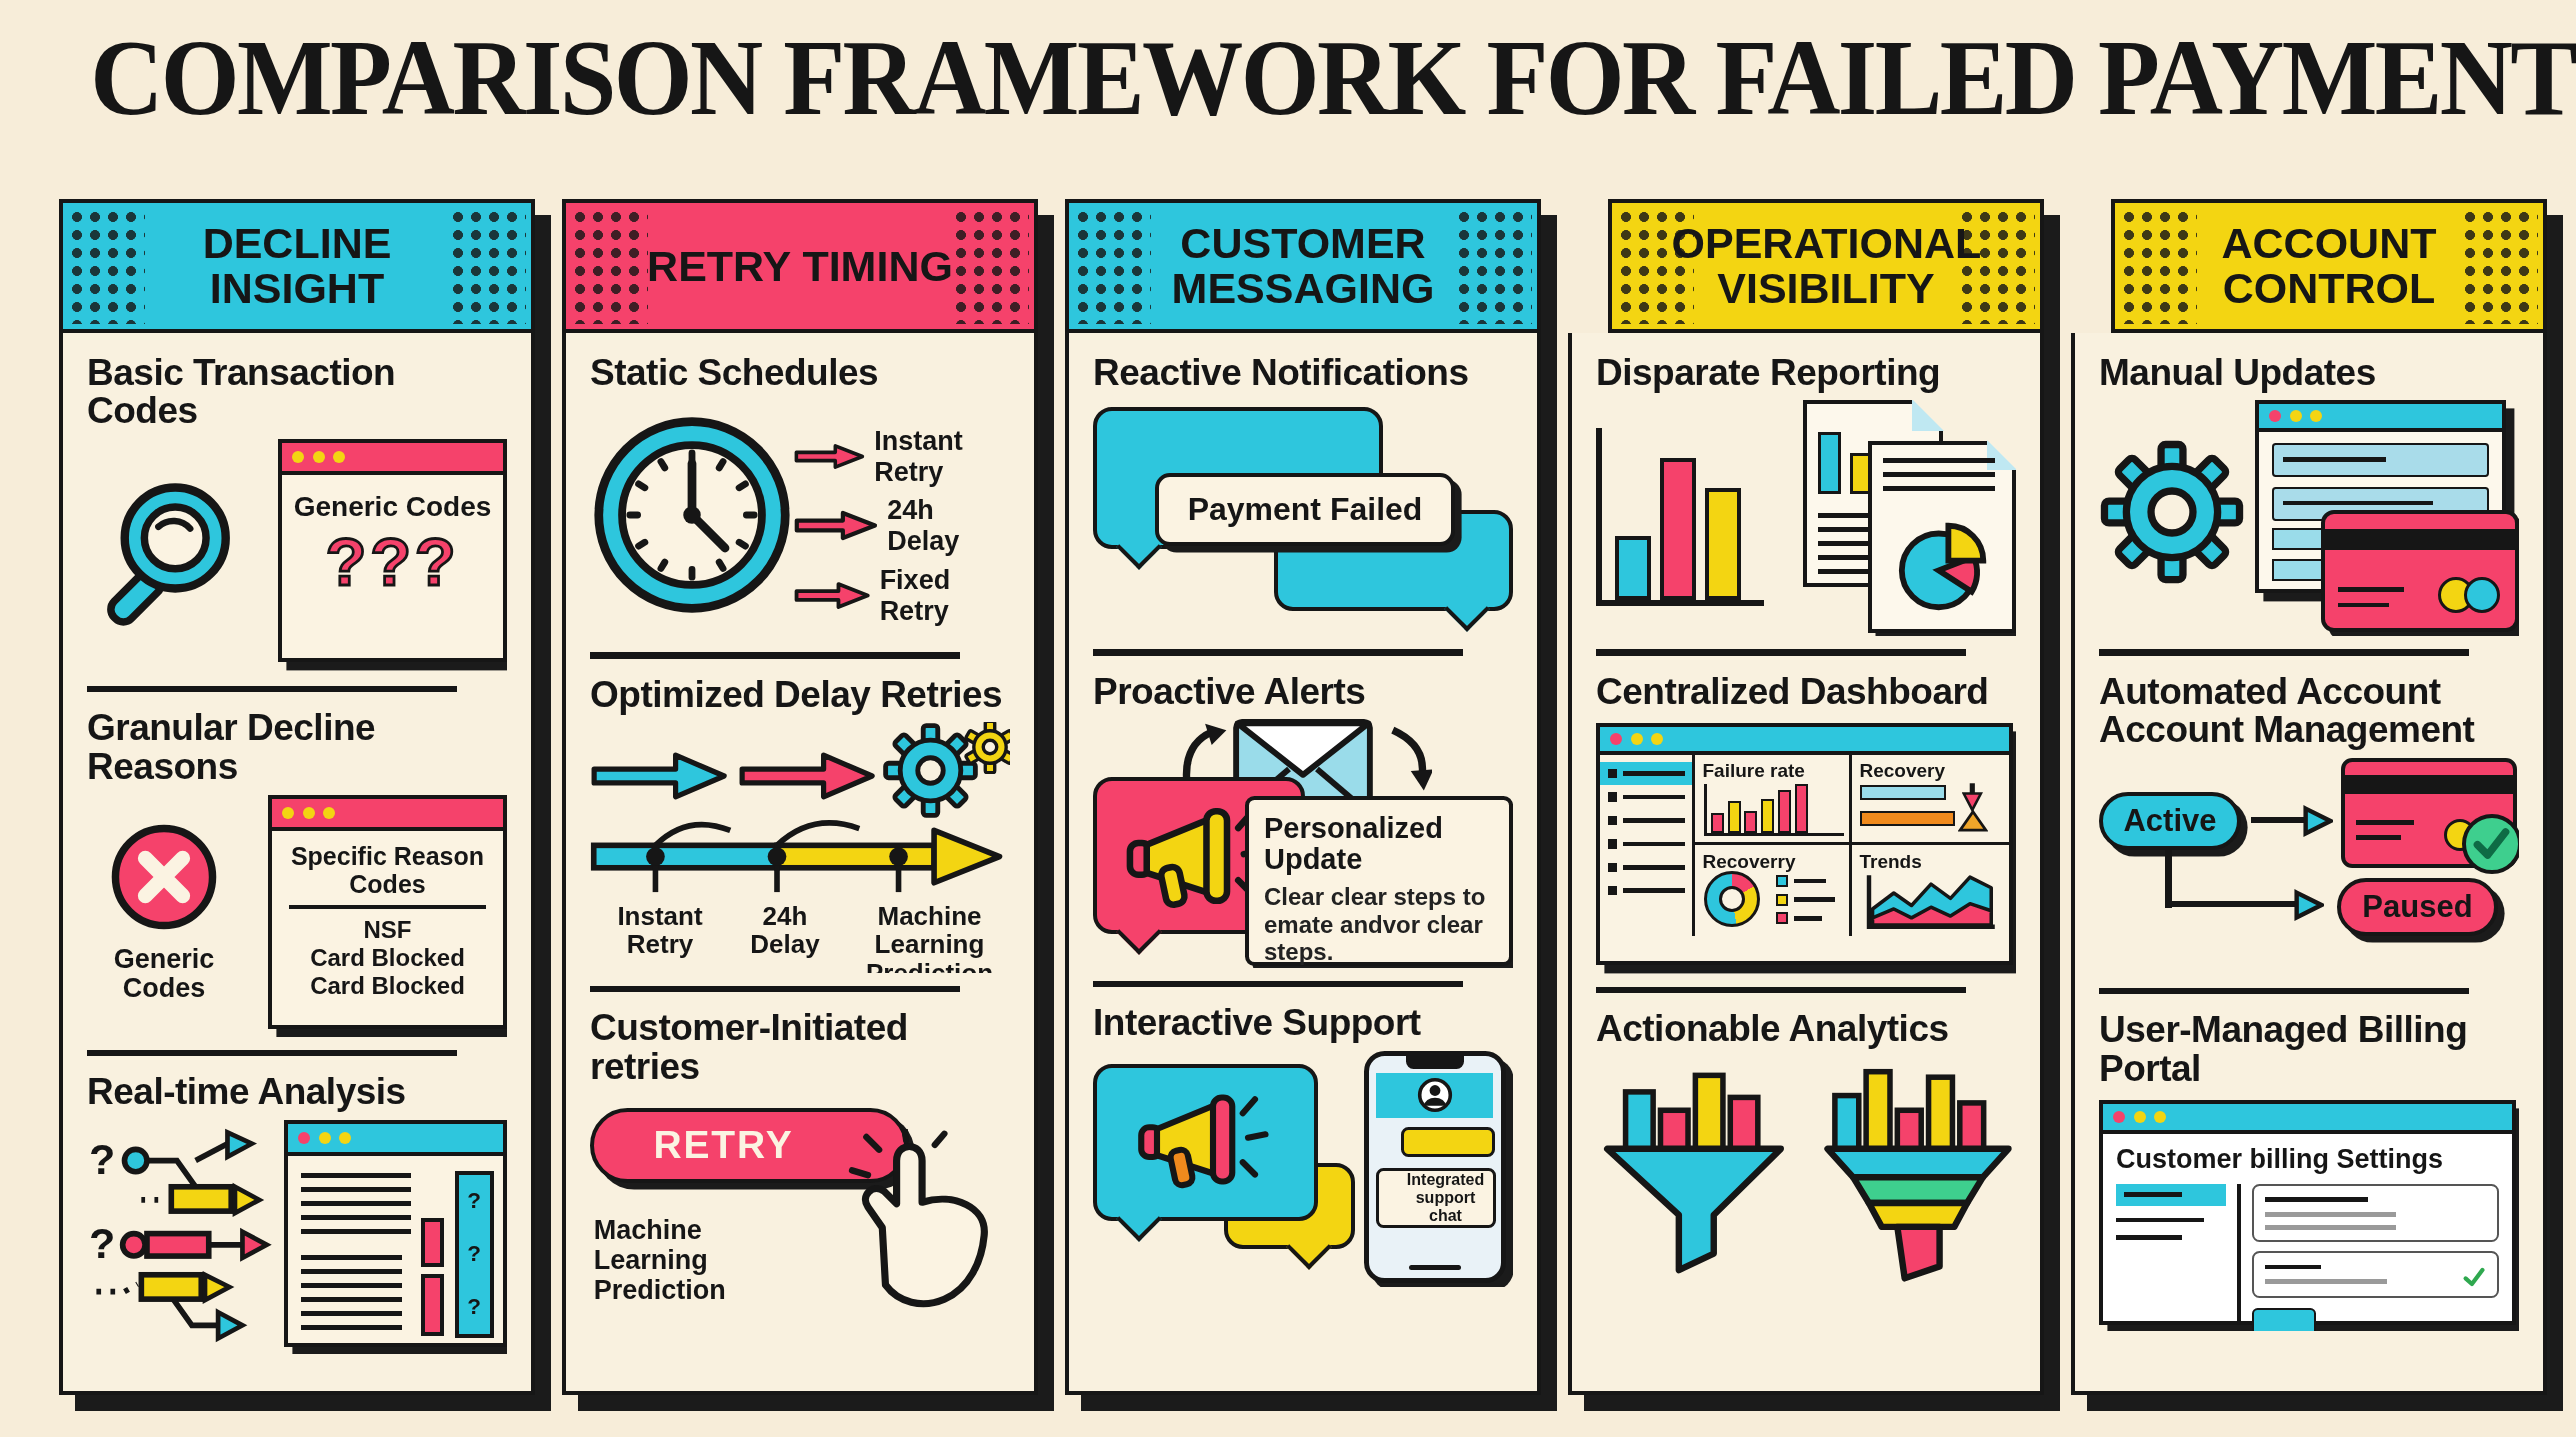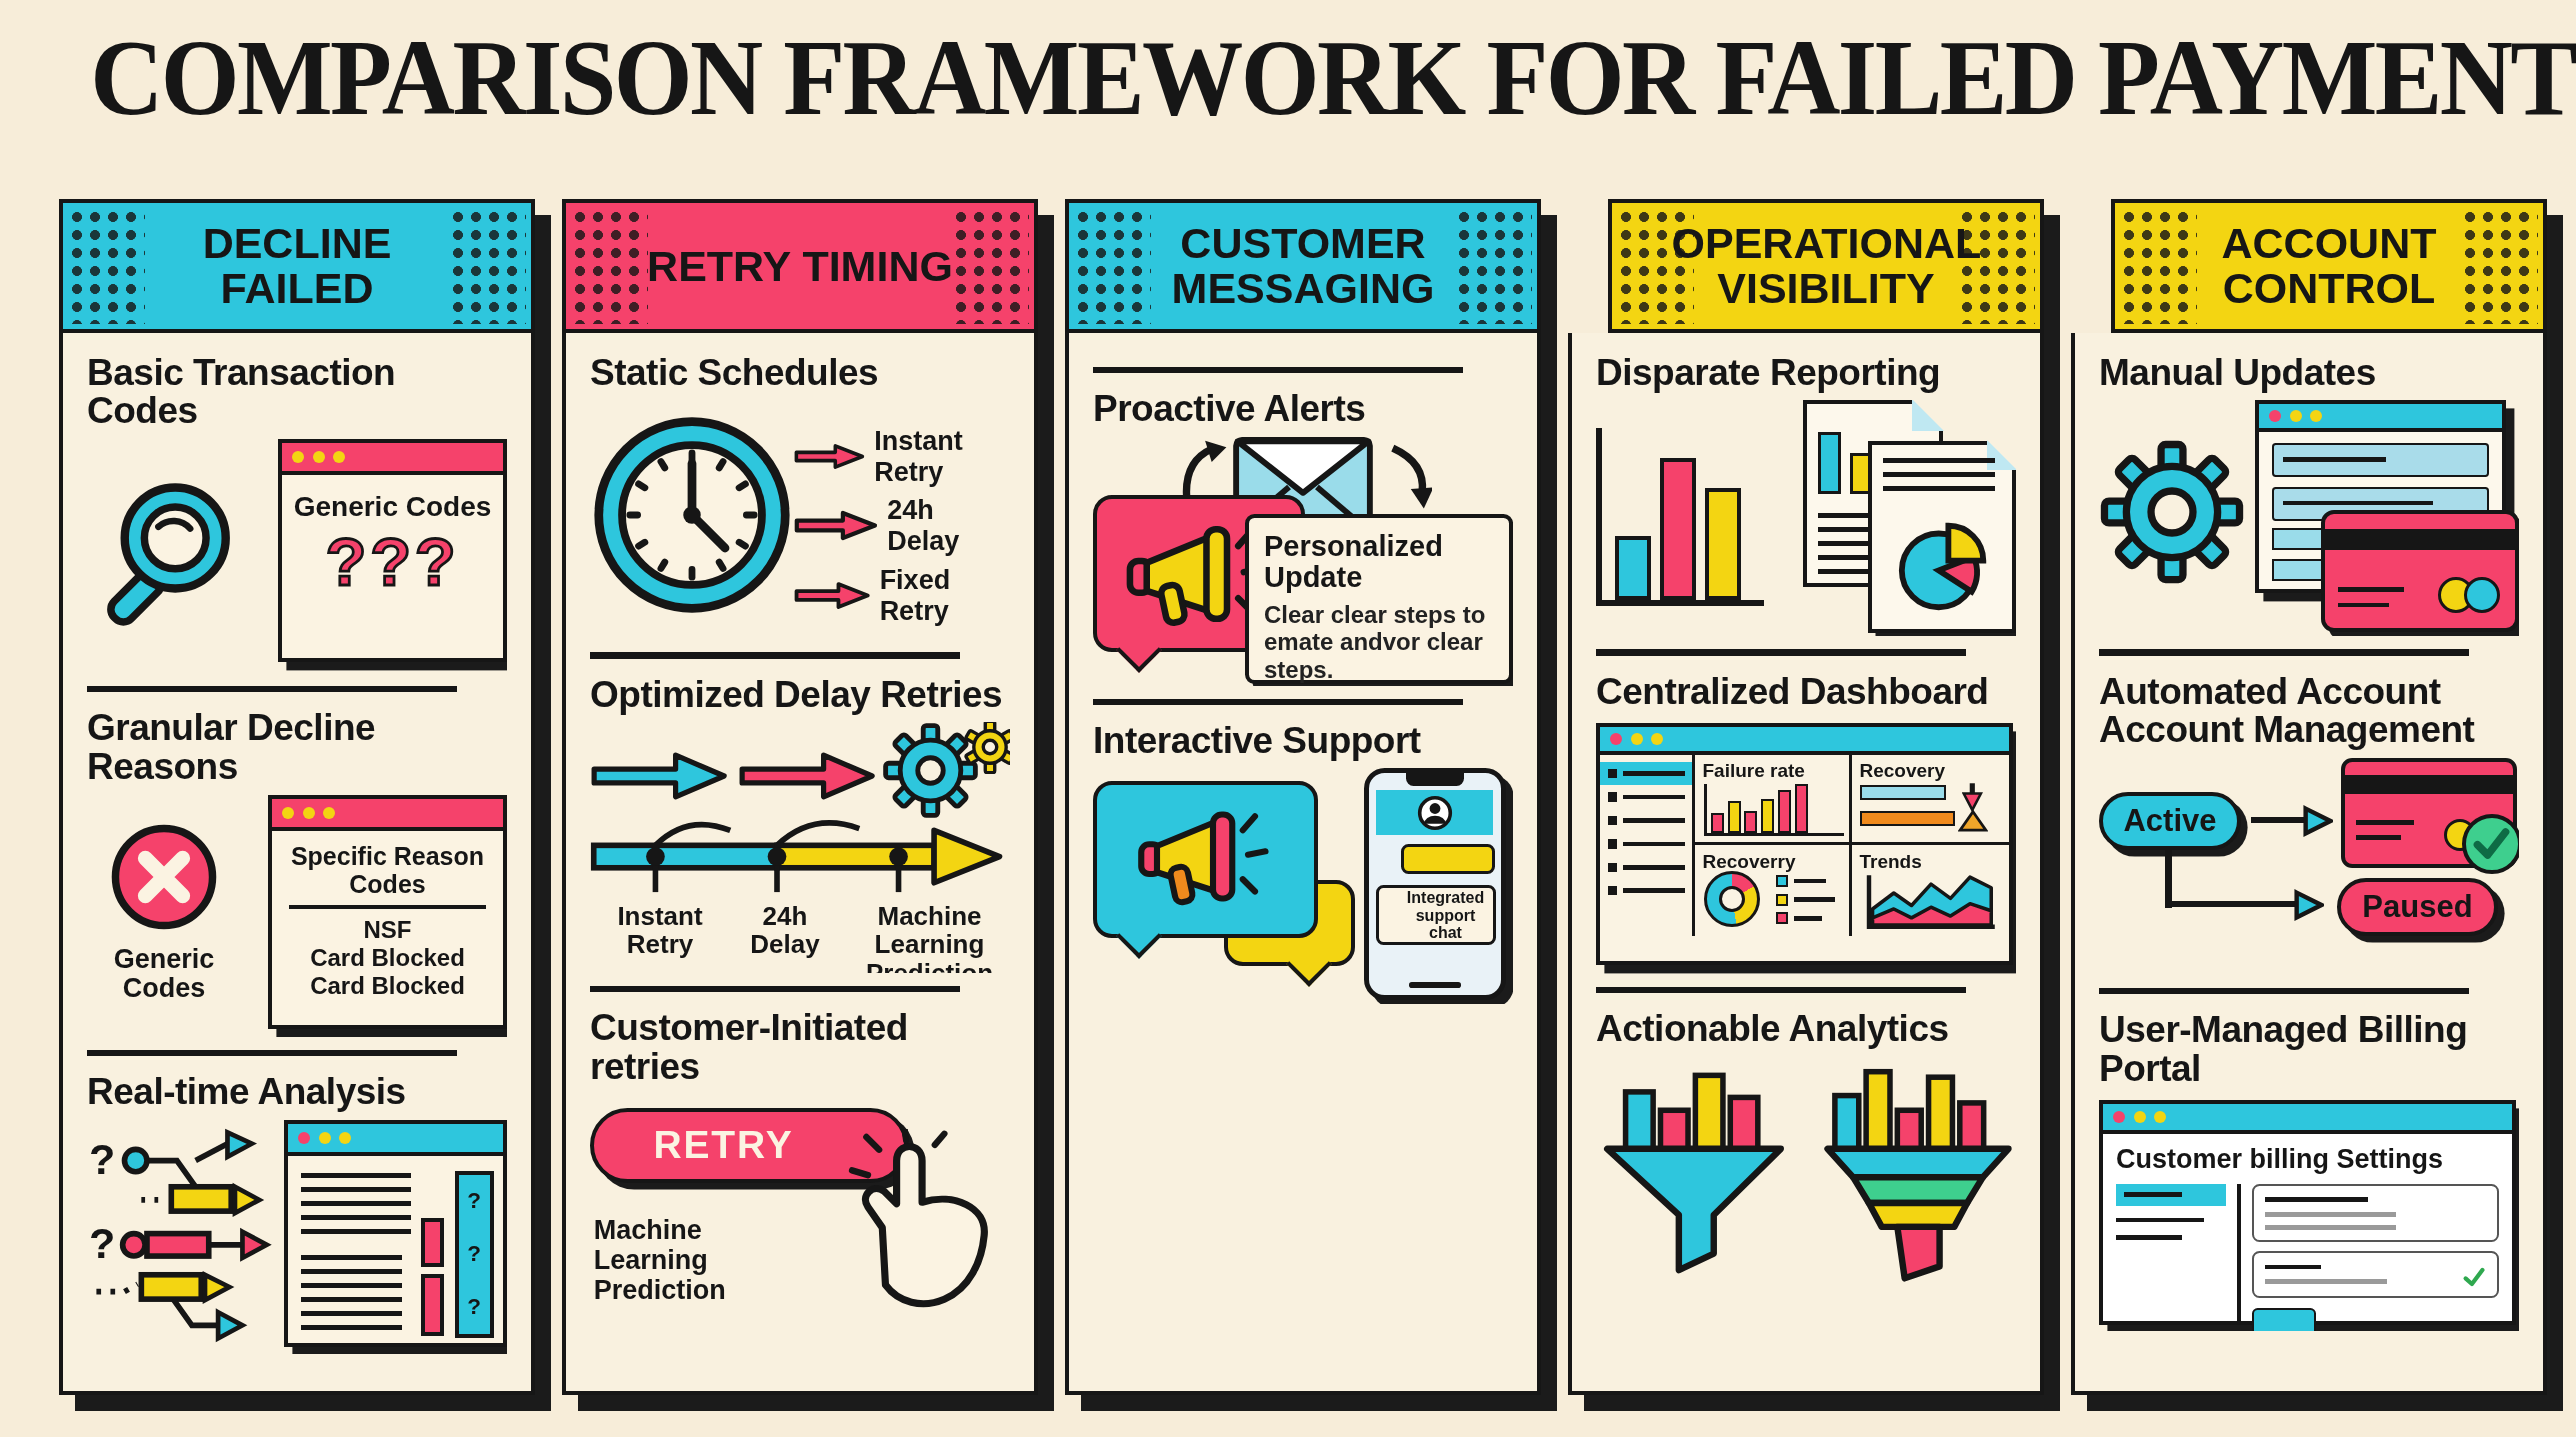--- a/index.html
+++ b/index.html
@@ -47,21 +47,21 @@
 </head>
 <body>
 
 <h1 class="title">COMPARISON FRAMEWORK FOR FAILED PAYMENT HANDLING</h1>
 
 <div class="cols">
 
   <div class="col">
     <div class="colhead h-cyan">
       <span class="dots l"></span>
-      <span>DECLINE FAILED</span>
+      <span>DECLINE INSIGHT</span>
       <span class="dots r"></span>
     </div>
     <div class="colbody">
 
       <div class="sec">
         <h3>Basic Transaction Codes</h3>
         <div class="stage" style="height:234px;">
           <svg width="150" height="187" viewBox="0 0 160 200" style="position:absolute;left:1.9px;top:26px;">
             <rect x="18" y="128" width="64" height="26" rx="12" transform="rotate(-45 50 141)" fill="#2EC6DD" stroke="#161616" stroke-width="8"></rect>
             <circle cx="92" cy="78" r="54" fill="#2EC6DD" stroke="#161616" stroke-width="9"></circle>
@@ -289,20 +289,30 @@
   </div>
 
   <div class="col">
     <div class="colhead h-cyan">
       <span class="dots l"></span>
       <span>CUSTOMER MESSAGING</span>
       <span class="dots r"></span>
     </div>
     <div class="colbody">
 
+      <div class="sec">
+        <h3>Reactive Notifications</h3>
+        <div class="stage" style="height:236px;">
+          <div class="bub tail-l" style="left:0;top:7.5px;width:290px;height:142px;background:#2EC6DD;"></div>
+          <div class="bub tail-r" style="right:0;top:110px;width:239px;height:101px;background:#2EC6DD;"></div>
+          <div style="position:absolute;left:62px;top:73px;width:300px;height:73px;background:#FBF3E2;border:4.7px solid #161616;border-radius:15px;display:flex;align-items:center;justify-content:center;font-weight:bold;font-size:32px;box-shadow:6.6px 6.6px 0 #1b1b1b;">
+            <span>Payment Failed</span>
+          </div>
+        </div>
+      </div>
 
       <div class="divider"></div>
 
       <div class="sec">
         <h3>Proactive Alerts</h3>
         <div class="stage" style="height:249px;">
           <svg width="140" height="97" viewBox="0 0 190 132" style="position:absolute;left:140px;top:0;">
             <rect x="4" y="4" width="182" height="124" rx="8" fill="#9ADCEA" stroke="#161616" stroke-width="8"></rect>
             <polygon points="6,6 95,76 184,6" fill="#FFFFFF" stroke="#161616" stroke-width="8" stroke-linejoin="round"></polygon>
             <line x1="8" y1="126" x2="76" y2="68" stroke="#161616" stroke-width="8"></line>

